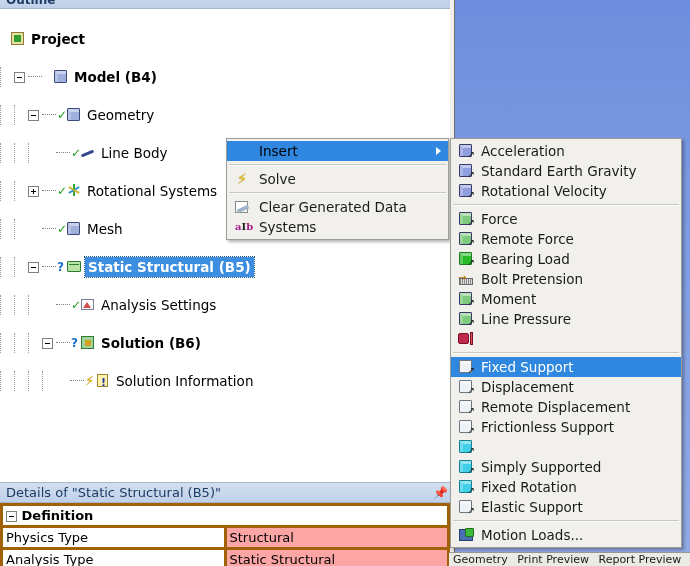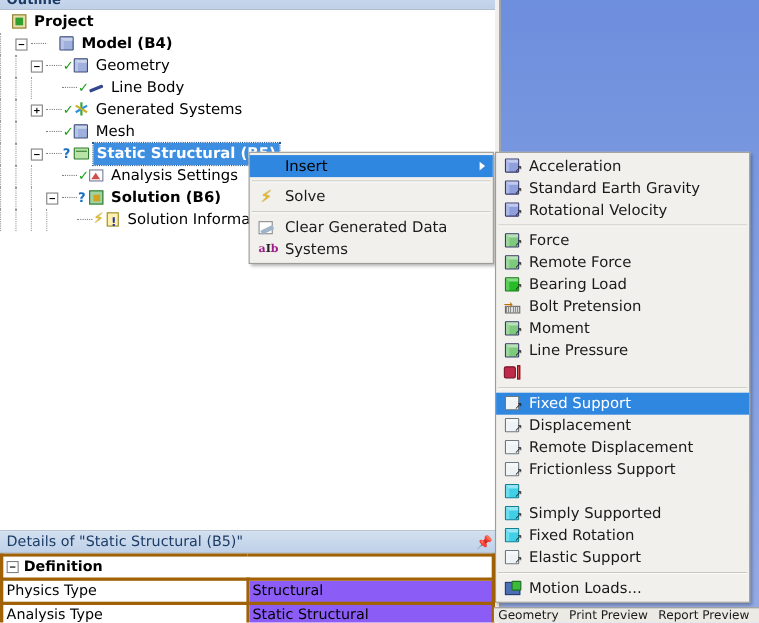--- a/index.html
+++ b/index.html
@@ -60,20 +60,21 @@
     left: 0; top: 10px;
     width: 450px; height: 430px;
     overflow: hidden;
   }
   .tnode {
     position: relative;
     height: 20px;
     line-height: 20px;
     white-space: nowrap;
     font-size: 13.5px;
+    margin-top: 18px;
   }
   .tnode .lbl {
     display: inline-block;
     vertical-align: middle;
     padding: 0 2px;
   }
   .tnode.bold .lbl { font-weight: bold; }
   .tnode .sel {
     background: #3d8ee0;
     color: #ffffff;
@@ -417,21 +418,21 @@
     box-sizing: border-box;
   }
   .grp-exp::before {
     content: "";
     position: absolute;
     left: 2px; top: 4px;
     width: 5px; height: 1px;
     background: #000;
   }
   .col-a { width: 200px; }
-  .col-b { width: 248px; background: #8b5cf6; }
+  .col-b { width: 248px; background: #fca5a5; }
 
   
   #tabstrip {
     position: absolute;
     left: 449px; bottom: 0;
     width: 283px; height: 14px;
     background: #eceae4;
     border-top: 1px solid #9a9a94;
     font-size: 11px;
     color: #1a1a1a;
@@ -460,21 +461,21 @@
   <div id="outline-title">Outline</div>
   <div id="tree">
       <div class="tnode bold"><span class="spacer" style="width:10px;height:1px"></span><span class="ico"><span class="proj-ico"></span></span><span class="lbl">Project</span></div>
       <div class="tnode bold"><span class="vline"></span><span class="expander"></span><span class="dots"></span><span class="spacer" style="width:10px;height:1px"></span><span class="ico"><span class="cube tan" style="background:#9fb0dd;border-color:#3a4a7a"></span></span><span class="lbl">Model (B4)</span></div>
       <div class="tnode"><span class="vline"></span><span class="vline"></span><span class="expander"></span><span class="dots"></span><span class="tick">✓</span><span class="ico"><span class="cube tan" style="background:#9fb0dd;border-color:#3a4a7a"></span></span><span class="lbl">Geometry</span></div>
       <div class="tnode"><span class="vline"></span><span class="vline"></span><span class="vline"></span><span class="spacer" style="width:13px"></span><span class="dots"></span><span class="tick">✓</span><span class="ico"><span class="line-body-ico"></span></span><span class="lbl">Line Body</span></div>
       <div class="tnode"><span class="vline"></span><span class="vline"></span><span class="expander plus"></span><span class="dots"></span><span class="tick">✓</span><span class="ico"><span class="cs-ico">
             <i></i>
             <i></i>
             <i></i>
-          </span></span><span class="lbl">Generated Systems</span></div>
+          </span></span><span class="lbl">Rotational Systems</span></div>
       <div class="tnode"><span class="vline"></span><span class="vline"></span><span class="spacer" style="width:13px"></span><span class="dots"></span><span class="tick">✓</span><span class="ico"><span class="cube tan" style="background:#9fb0dd;border-color:#3a4a7a"></span></span><span class="lbl">Mesh</span></div>
       <div class="tnode bold"><span class="vline"></span><span class="vline"></span><span class="expander"></span><span class="dots"></span><span class="qmark">?</span><span class="ico"><span class="folder"></span></span><span class="lbl sel">Static Structural (B5)</span></div>
       <div class="tnode"><span class="vline"></span><span class="vline"></span><span class="vline"></span><span class="spacer" style="width:13px"></span><span class="dots"></span><span class="tick">✓</span><span class="ico"><span class="as-ico"></span></span><span class="lbl">Analysis Settings</span></div>
       <div class="tnode bold"><span class="vline"></span><span class="vline"></span><span class="vline"></span><span class="expander"></span><span class="dots"></span><span class="qmark">?</span><span class="ico"><span class="soln-ico"></span></span><span class="lbl">Solution (B6)</span></div>
       <div class="tnode"><span class="vline"></span><span class="vline"></span><span class="vline"></span><span class="vline"></span><span class="spacer" style="width:13px"></span><span class="dots"></span><span class="bolt-s">⚡</span><span class="ico"><span class="si-ico"></span></span><span class="lbl">Solution Information</span></div>
     </div>
 </div>
 
 <div id="details">
   <div id="details-title">

